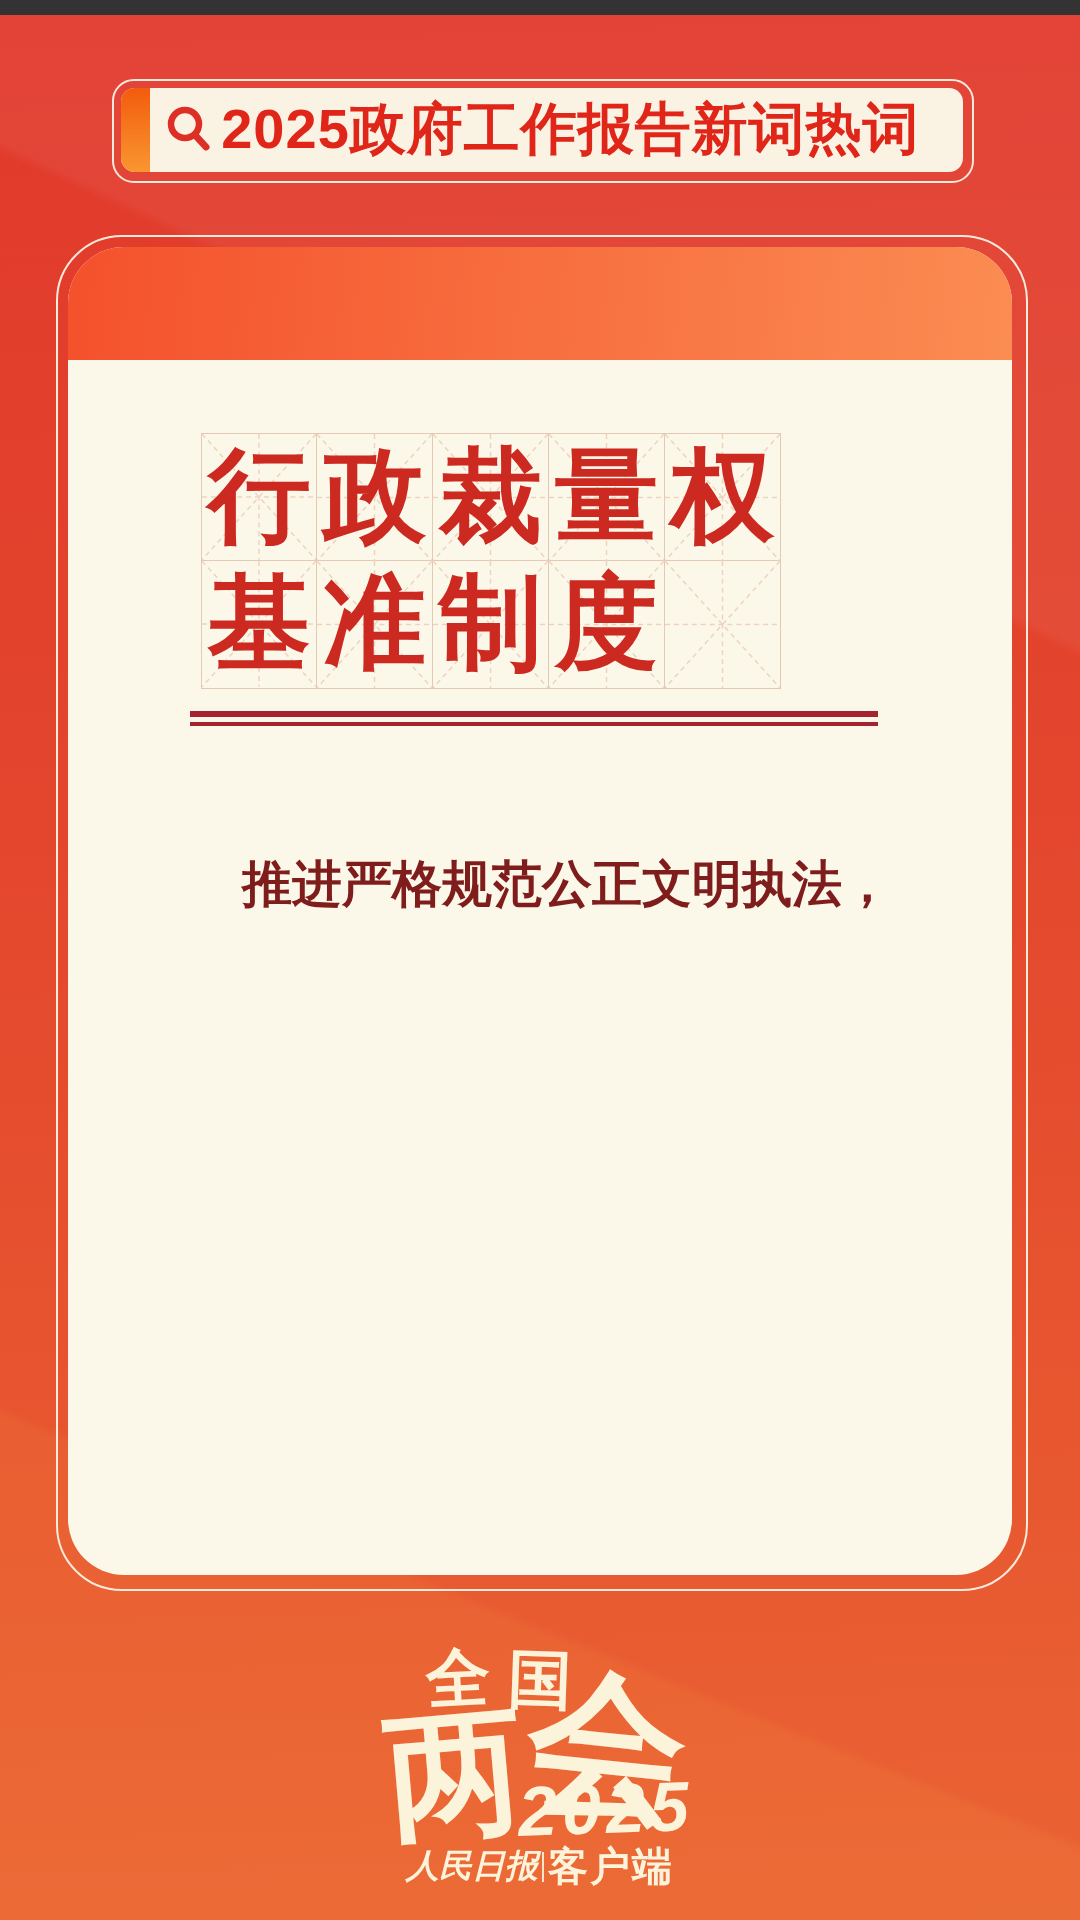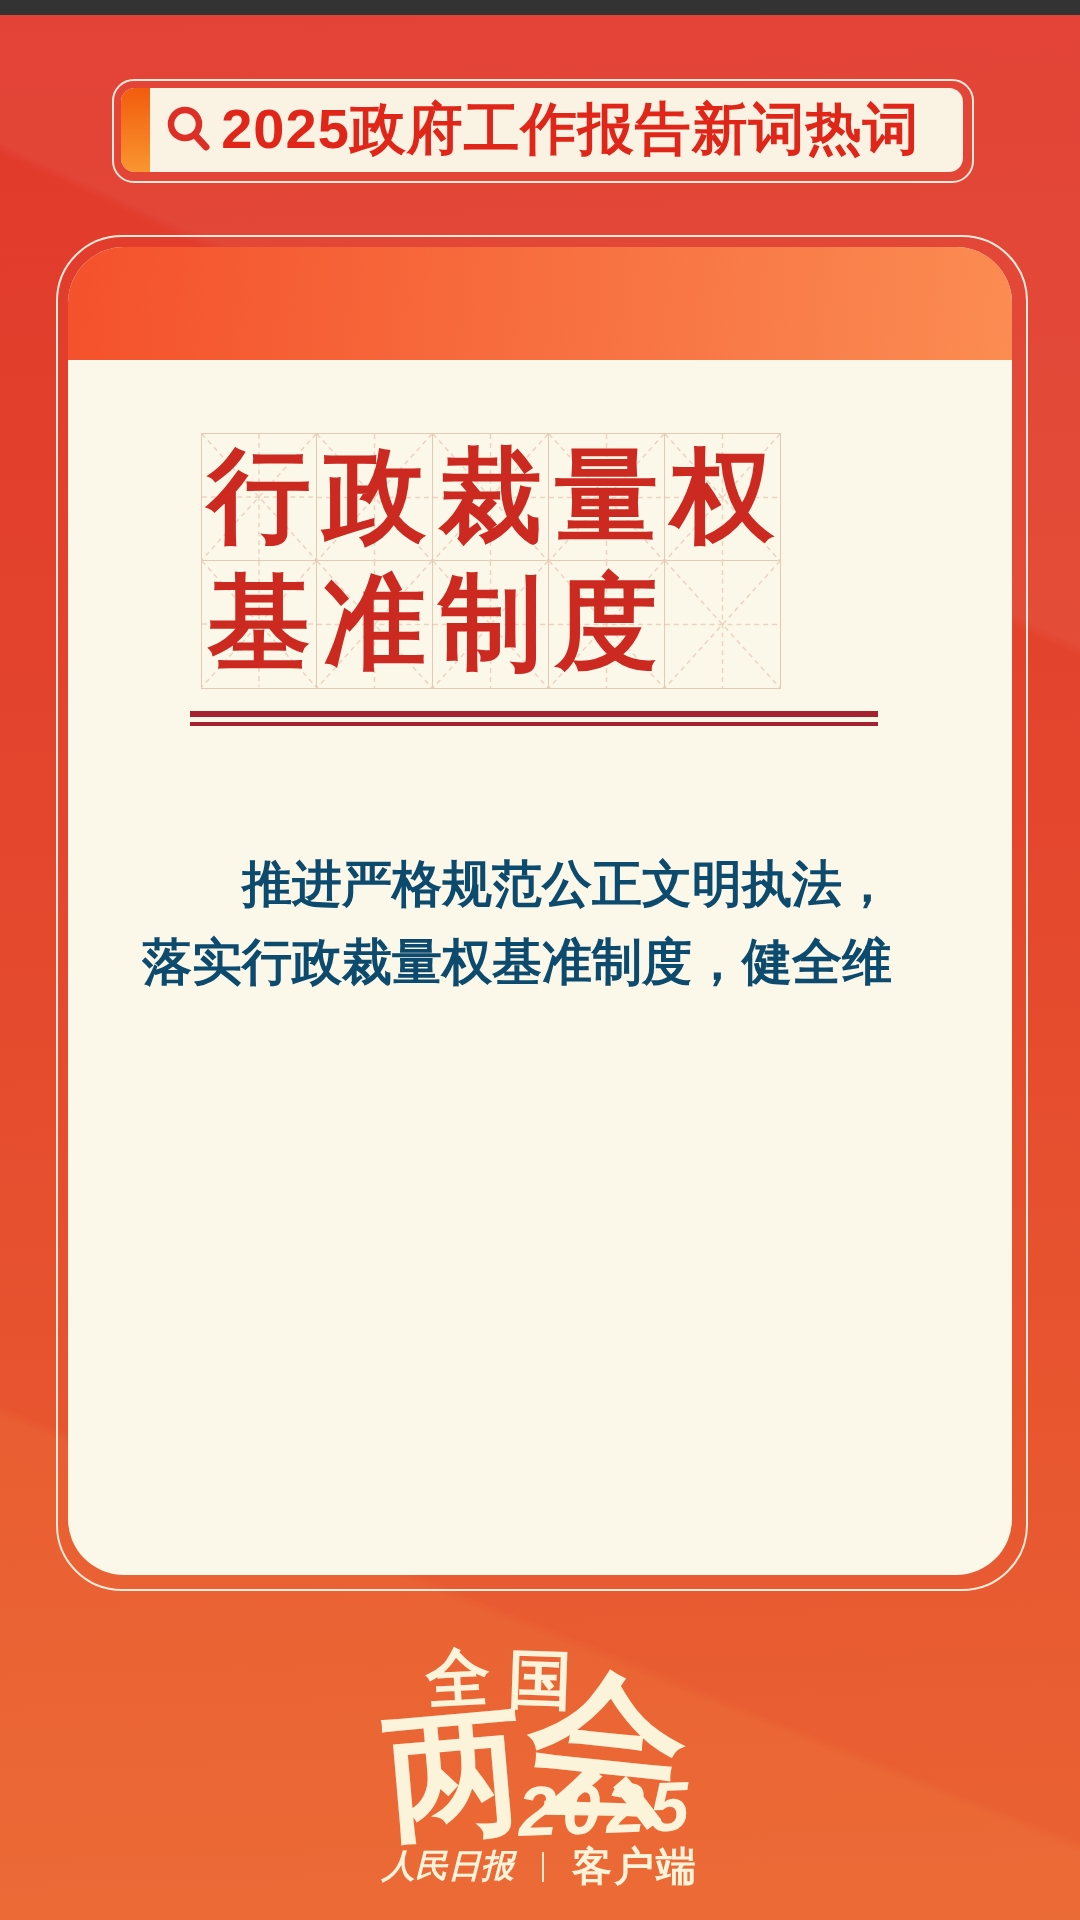--- a/index.html
+++ b/index.html
@@ -43,34 +43,34 @@
   .grid-row-2 .cell{border-top:none;}
   .cell svg{position:absolute;inset:0;}
   .glyph{position:relative;display:block;width:100%;text-align:center;
     font-size:103px;line-height:124px;font-weight:bold;color:#cc2921;z-index:1;}
 
   .underline{left:122px;top:464px;width:688px;}
   .underline .u1{height:6px;background:#a52330;}
   .underline .u2{height:4px;background:#a52330;margin-top:5px;}
 
   .body-text{left:74px;top:598px;width:816px;font-size:50px;line-height:78px;
-    font-weight:bold;color:#0c4a6e;}
+    font-weight:bold;color:#7f1d1d;}
   .body-line{white-space:nowrap;}
   .body-line.indent{text-indent:100px;}
 
   
   .logo-char,.logo-year,.credit{color:#fcf4da;}
   .logo-quan{left:426px;top:1620px;font-size:64px;font-weight:bold;transform:rotate(-3deg);}
   .logo-guo{left:508px;top:1622px;font-size:64px;font-weight:bold;transform:rotate(2deg);}
   .logo-liang{left:386px;top:1668px;font-size:138px;font-weight:bold;transform:rotate(-5deg);}
   .logo-hui{left:528px;top:1626px;font-size:158px;font-weight:bold;transform:rotate(6deg);}
   .logo-year{left:518px;top:1754px;font-size:70px;font-weight:bold;font-style:italic;
     letter-spacing:5px;transform:rotate(-2deg);}
   .credit{left:0;right:0;top:1824px;display:flex;justify-content:center;
-    align-items:center;gap:28px;}
+    align-items:center;gap:4px;}
   .credit-paper{font-size:33px;font-style:italic;font-weight:bold;}
   .credit-divider{width:2px;height:30px;background:#fcf4da;opacity:.9;}
   .credit-client{font-size:40px;font-weight:bold;letter-spacing:2px;}
 </style>
 </head>
 <body>
 
 <div class="stage">
 
   <div class="abs badge-outline"></div>
@@ -204,21 +204,20 @@
       </div>
     </div>
 
     <div class="abs underline">
       <div class="u1"></div>
         <div class="u2"></div>
     </div>
 
     <div class="abs body-text cjk-serif">
       <div class="body-line indent">推进严格规范公正文明执法，</div>
-      <div class="body-line">落实行政裁量权基准制度，健全维</div>
     </div>
   </div>
 
   <div class="abs logo-char logo-quan cjk-serif">全</div>
   <div class="abs logo-char logo-guo cjk-serif">国</div>
   <div class="abs logo-char logo-liang cjk-serif">两</div>
   <div class="abs logo-char logo-hui cjk-serif">会</div>
   <div class="abs logo-year">2025</div>
 
   <div class="abs credit">

